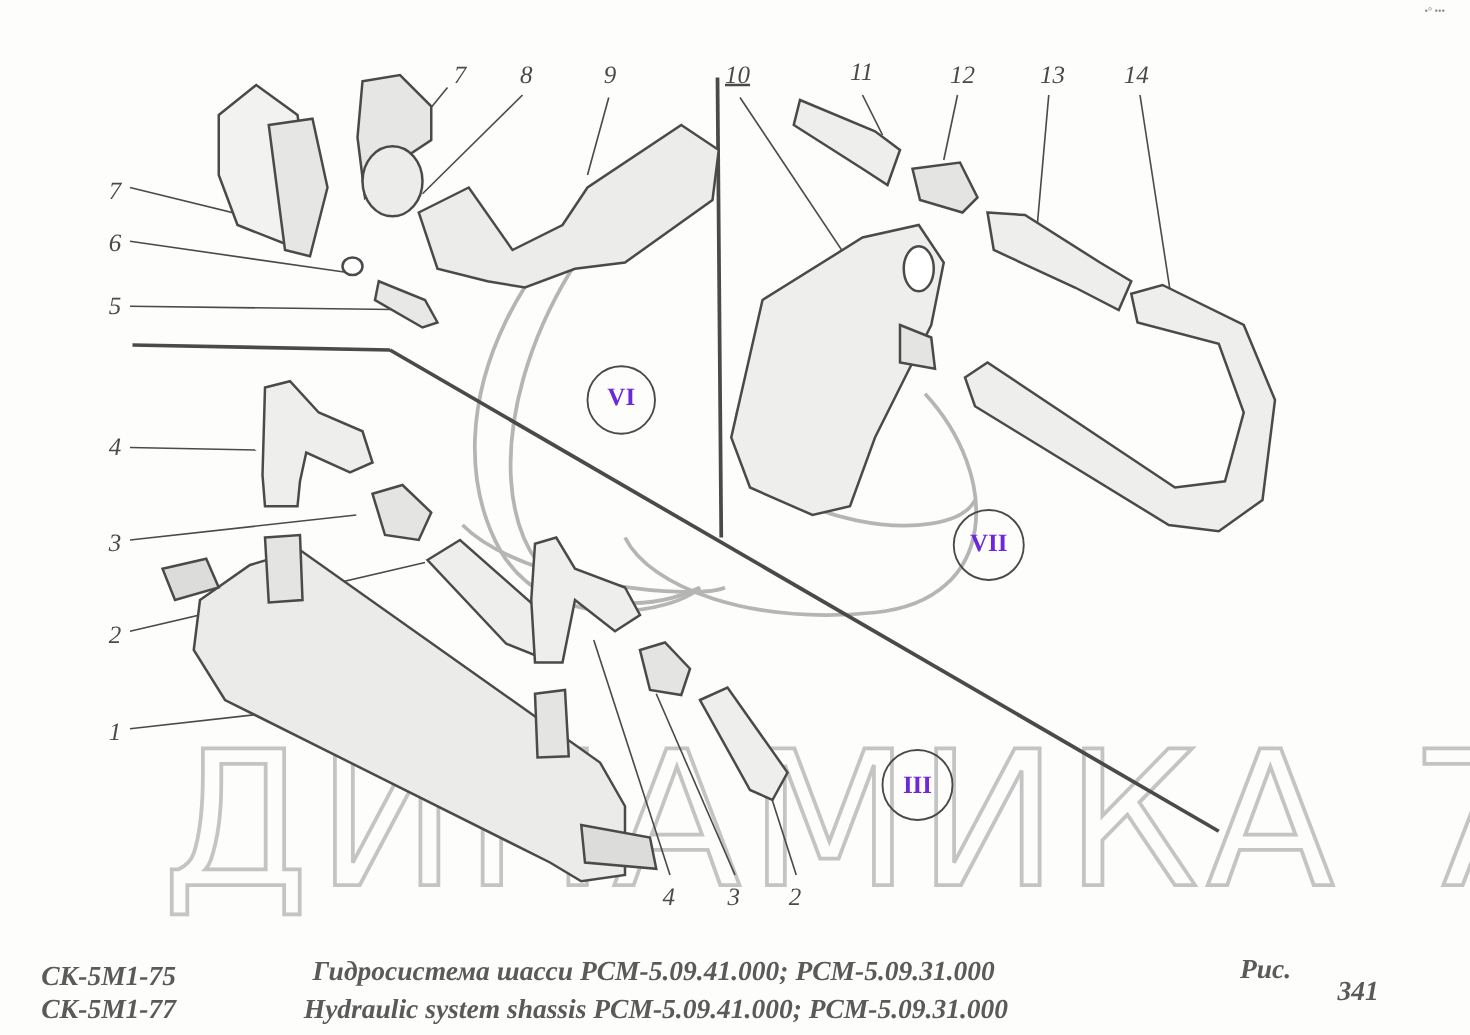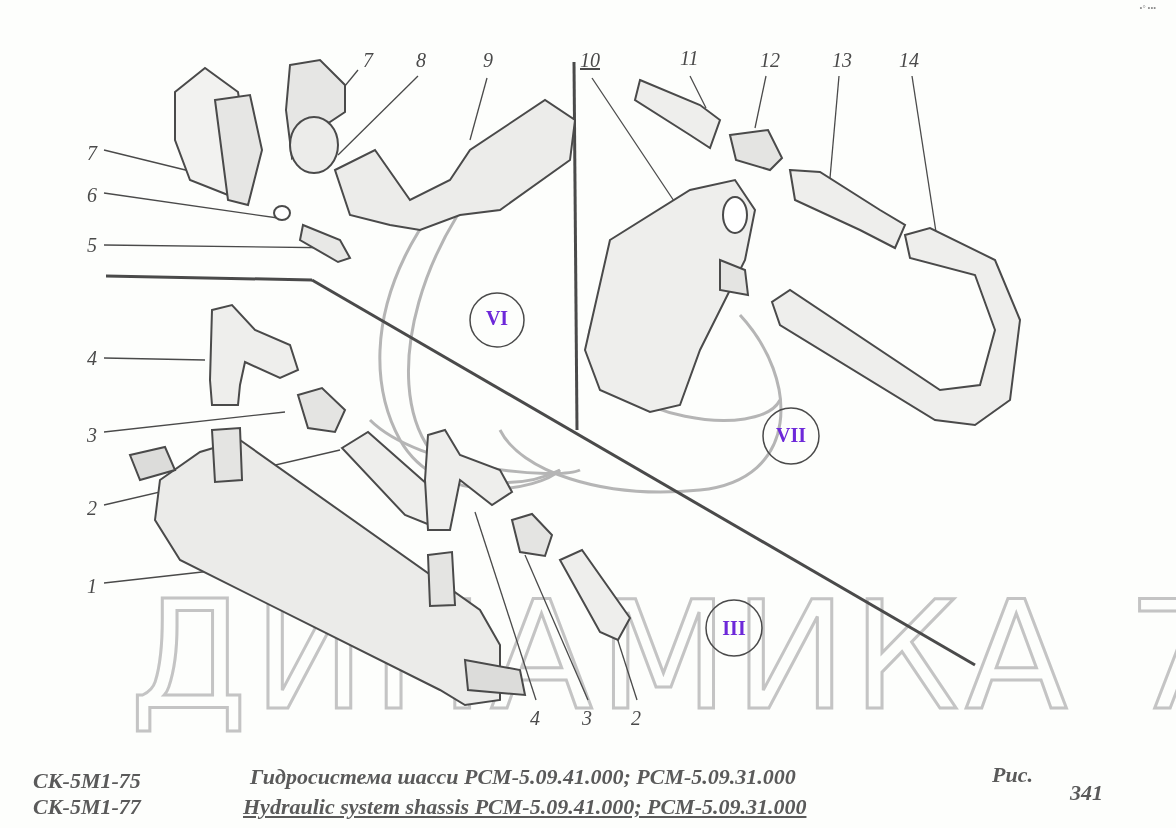--- a/index.html
+++ b/index.html
@@ -127,16 +127,16 @@
   </div>
 <div id="markers">
     <div class="roman" style="left: 477px; top: 307px;">VI</div>
     <div class="roman" style="left: 771px; top: 424px;">VII</div>
     <div class="roman" style="left: 714px; top: 617px;">III</div>
   </div>
 
 <div class="caption" style="left:33px; top:768px;">СК-5М1-75</div>
 <div class="caption" style="left:33px; top:794px;">СК-5М1-77</div>
 <div class="caption" style="left:250px; top:748px;margin-top:16px;">Гидросистема шасси РСМ-5.09.41.000; РСМ-5.09.31.000</div>
-<div class="caption" style="left:243px; top:794px;text-decoration:underline;">Hydraulic system shassis РСМ-5.09.41.000; РСМ-5.09.31.000</div>
+<div class="caption" style="left:243px; top:794px;">Hydraulic system shassis РСМ-5.09.41.000; РСМ-5.09.31.000</div>
 <div class="caption" style="left:992px; top:762px;">Рис.</div>
 <div class="caption" style="left:1051px; top:794px;margin-top:40px;">Fig.</div>
 <div class="caption" style="left:1070px; top:780px;">341</div>
 
 </body></html>

